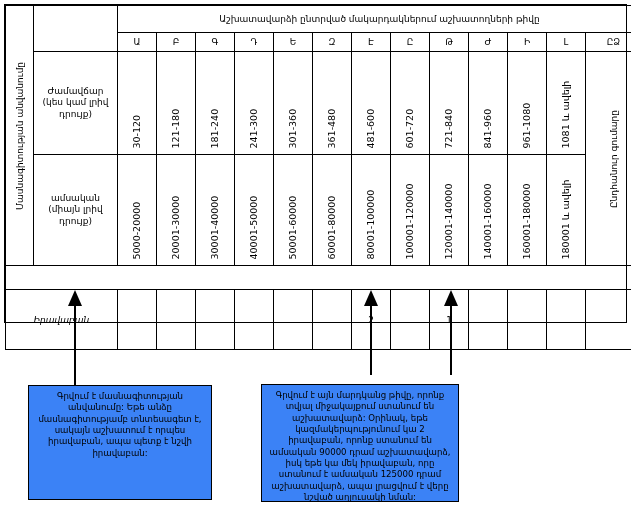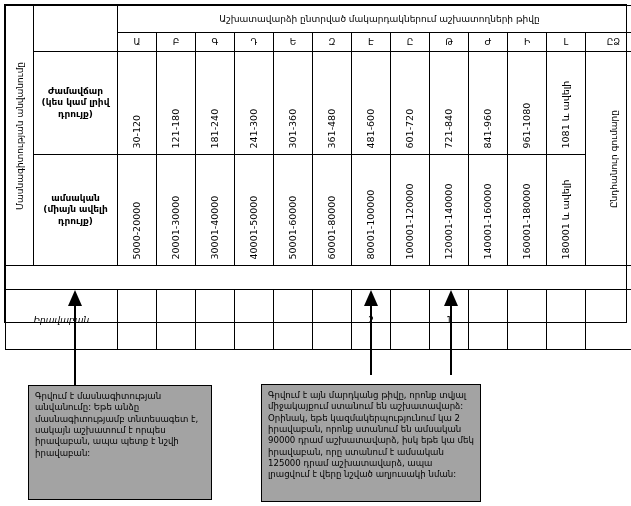--- a/index.html
+++ b/index.html
@@ -67,21 +67,20 @@
     white-space: nowrap;
     font-size: 9.5px;
     line-height: 1;
     margin-left: 4px;
   }
 
   .cell-wrap {
     font-size: 9px;
     line-height: 1.25;
     padding: 3px 2px;
-    font-weight: bold;
   }
 
   .hdr-top {
     font-size: 9.5px;
     height: 26px;
   }
   .hdr-letter {
     font-size: 10px;
     height: 18px;
   }
@@ -130,36 +129,36 @@
   #arrow-mid   { left: 364px; top: 290px; }
   #arrow-mid   .stem { height: 78px; }
   #arrow-right { left: 444px; top: 290px; }
   #arrow-right .stem { height: 78px; }
 
   
   .note {
     position: absolute;
     border: 1px solid #000;
     box-sizing: border-box;
-    background: #a3a3a3;
+    background: #3b82f6;
     font-size: 8.6px;
     line-height: 1.32;
     padding: 5px 6px 10px 6px;
-    text-align: left;
+    text-align: center;
   }
   #note-left {
     left: 28px;
     top: 385px;
     width: 184px;
     height: 115px;
   }
   #note-right {
     left: 261px;
     top: 384px;
-    width: 220px;
+    width: 198px;
     height: 118px;
   }
 </style>
 </head>
 <body>
 
 <div class="sheet">
   <table class="tbl">
     <colgroup>
       <col style="width:28px">
@@ -244,21 +243,21 @@
       <td class="vcell">
             <span class="rot-num">1081 և ավելի</span>
           </td>
       <td class="vcell" rowspan="2">
         <span class="vtext">Ընդհանուր գումարը</span>
       </td>
     </tr>
 
     <tr>
       <td class="band-month">
-        <div class="cell-wrap">ամսական (միայն ավելի դրույք)</div>
+        <div class="cell-wrap">ամսական (միայն լրիվ դրույք)</div>
       </td>
       <td class="vcell">
             <span class="rot-num">5000-20000</span>
           </td>
       <td class="vcell">
             <span class="rot-num">20001-30000</span>
           </td>
       <td class="vcell">
             <span class="rot-num">30001-40000</span>
           </td>

